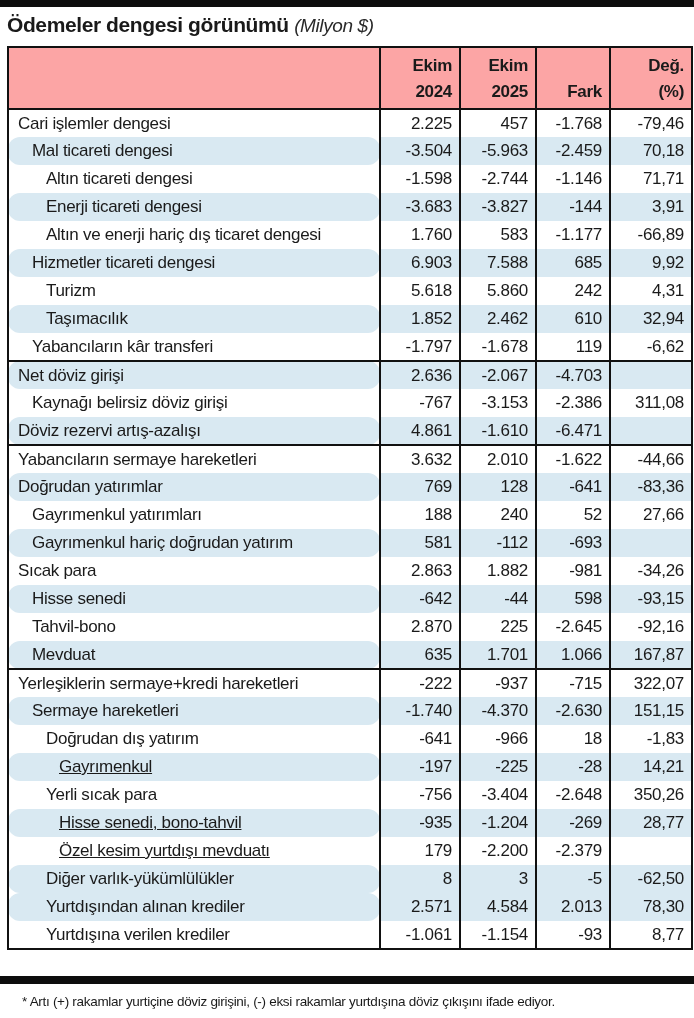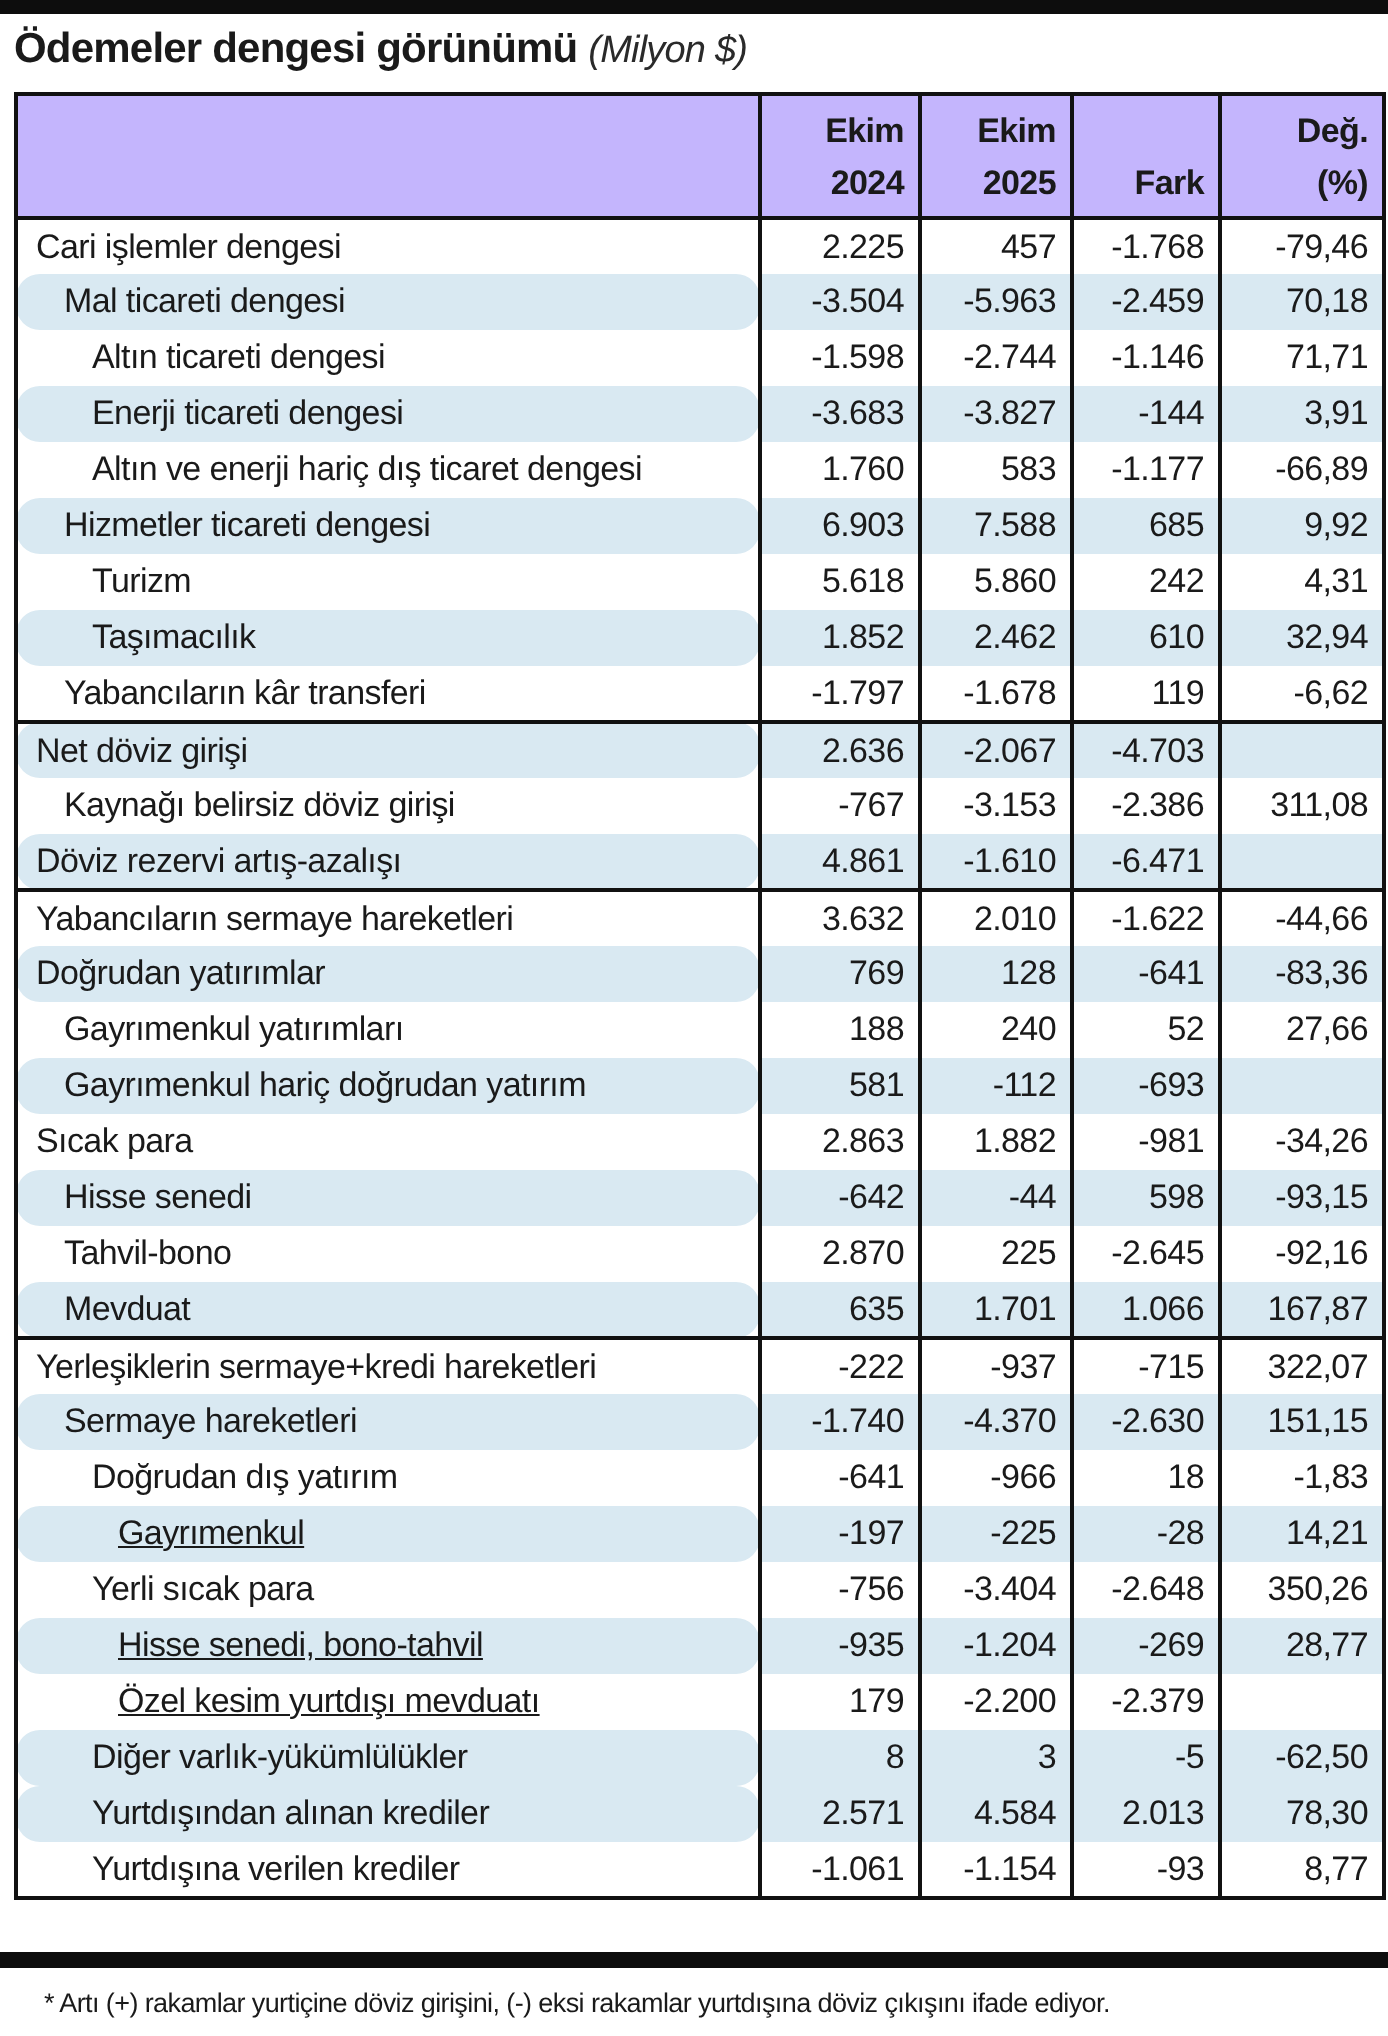--- a/index.html
+++ b/index.html
@@ -28,21 +28,21 @@
     width: 684px;
     border-collapse: collapse;
     table-layout: fixed;
     font-size: 17px;
     letter-spacing: -0.3px;
   }
   table.bop, th, td { border: 0; }
   table.bop { border: 2px solid #111; }
 
   thead th {
-    background: #c4b5fd;
+    background: #fca5a5;
     font-weight: bold;
     text-align: right;
     vertical-align: bottom;
     height: 62px;
     padding: 3px 7px 4px 0;
     border-left: 2px solid #111;
     border-bottom: 2px solid #111;
     line-height: 1.5;
   }
   thead th.label-col { border-left: 0; }

